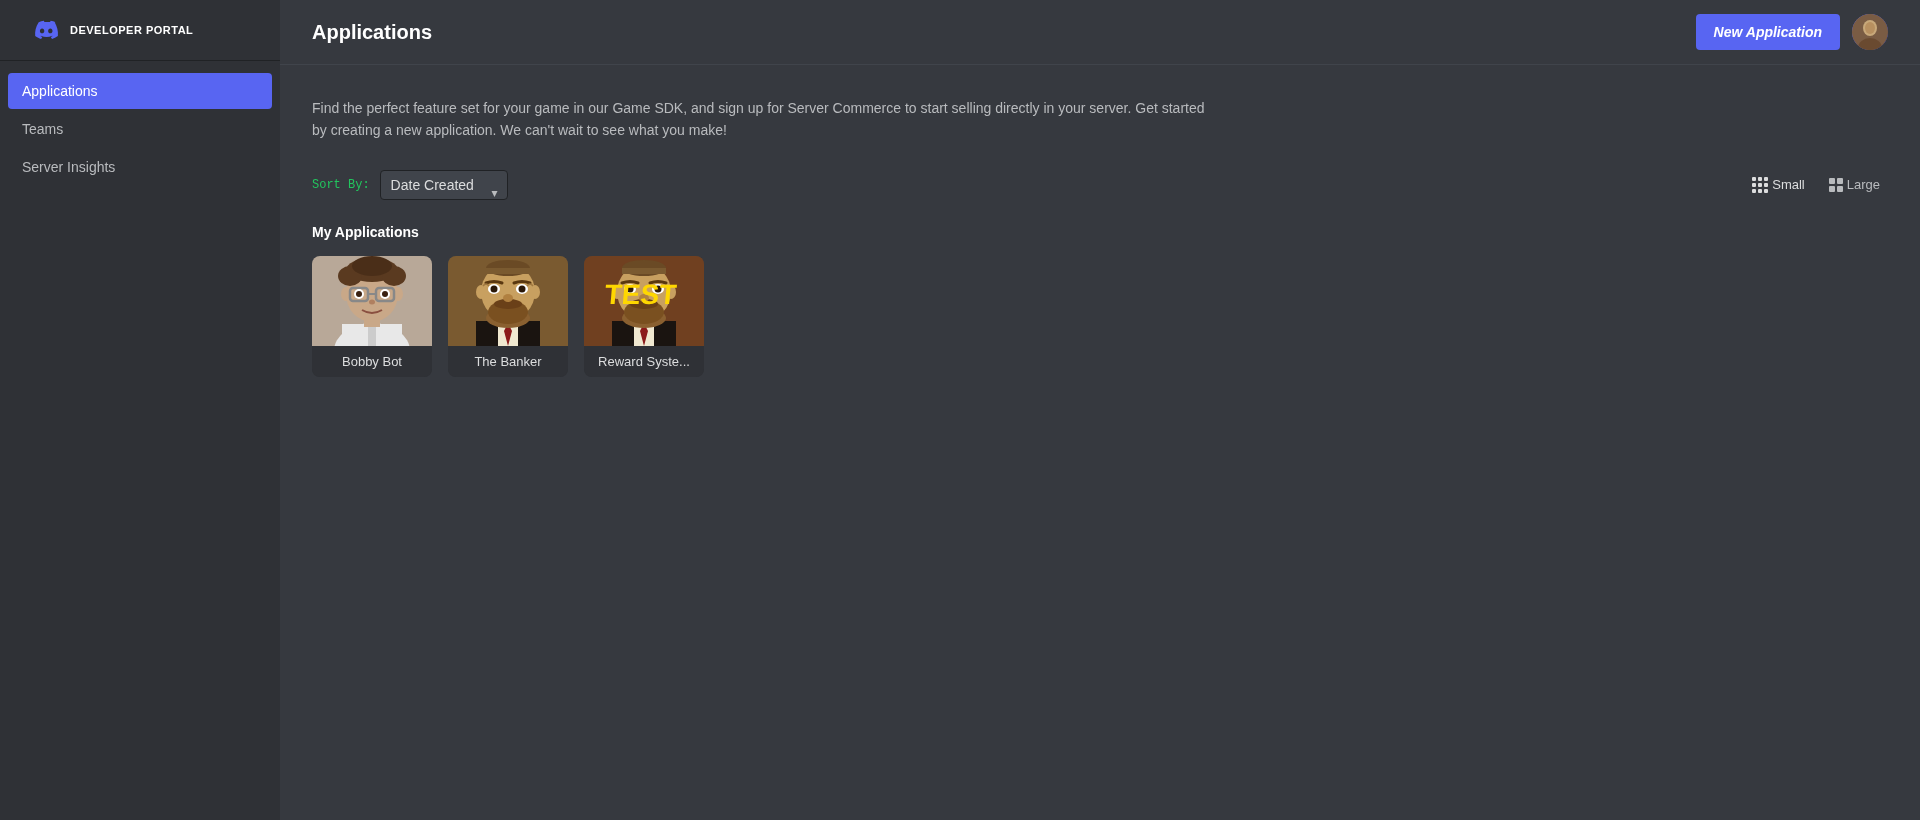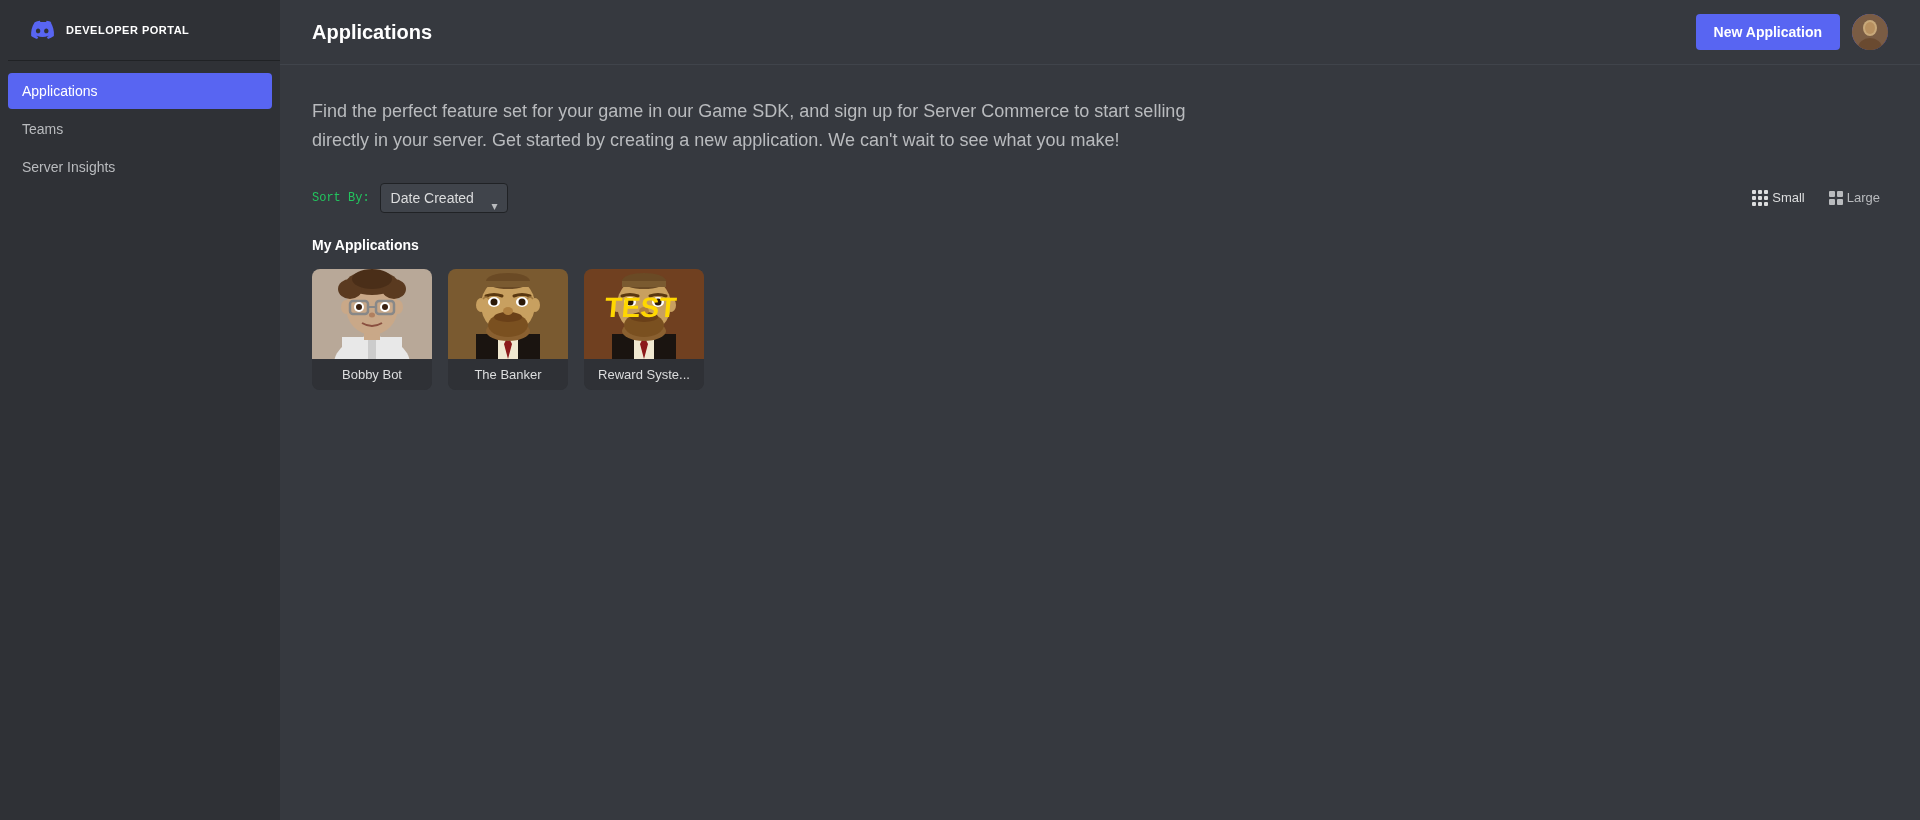--- a/index.html
+++ b/index.html
@@ -20,23 +20,22 @@
       background: #2f3136;
       display: flex;
       flex-direction: column;
       height: 100%;
       position: relative;
     }
     .sidebar-logo {
       display: flex;
       align-items: center;
       gap: 10px;
-      padding: 16px 20px;
+      padding: 16px 32px;
       border-bottom: 1px solid #202225;
-      margin-left: 8px;
     }
     .discord-logo {
       width: 28px;
       height: 28px;
     }
     .logo-text {
       font-size: 11px;
       font-weight: 700;
       color: #ffffff;
       letter-spacing: 0.5px;
@@ -110,20 +109,21 @@
     }
     .new-app-btn {
       background: #5865f2;
       color: #ffffff;
       border: none;
       padding: 10px 18px;
       border-radius: 4px;
       font-size: 14px;
       font-weight: 600;
       cursor: pointer;
+      font-style: italic;
     }
     .avatar {
       width: 36px;
       height: 36px;
       border-radius: 50%;
       background: #5865f2;
       overflow: hidden;
       display: flex;
       align-items: center;
       justify-content: center;
@@ -139,21 +139,21 @@
       font-size: 16px;
       color: #fff;
     }
 
     
     .content {
       padding: 32px 32px;
       flex: 1;
     }
     .page-desc {
-      font-size: 18px;
+      font-size: 14px;
       color: #b9bbbe;
       line-height: 1.6;
       max-width: 900px;
       margin-bottom: 28px;
     }
 
     
     .sort-bar {
       display: flex;
       align-items: center;

